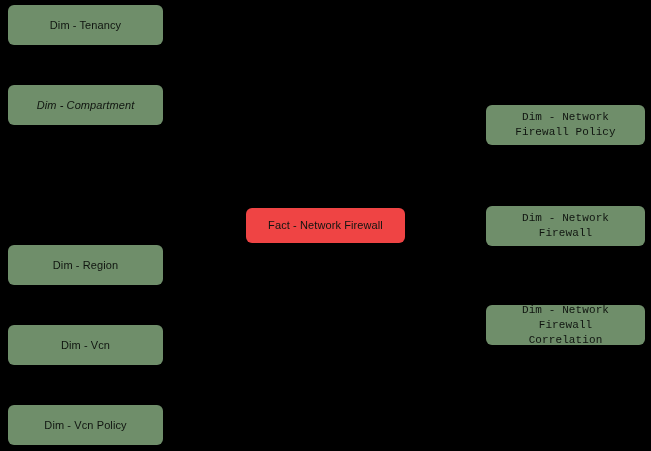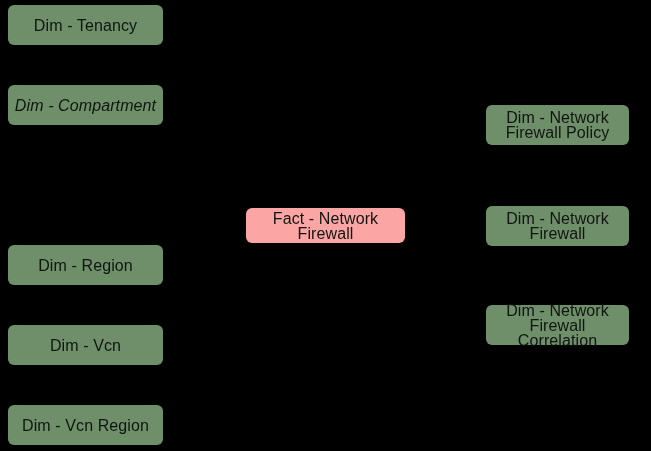--- a/index.html
+++ b/index.html
@@ -20,36 +20,36 @@
   }
   .node {
     position: absolute;
     box-sizing: border-box;
     border-radius: 6px;
     display: flex;
     align-items: center;
     justify-content: center;
     text-align: center;
     color: #101510;
-    font-size: 16px;
+    font-size: 11px;
     line-height: 15px;
     letter-spacing: 0.1px;
     padding: 2px 6px;
     white-space: pre-line;
     user-select: none;
   }
   .node.dim {
     background: #6F8E6A;
   }
   .node.fact {
-    background: #fca5a5;
+    background: #ef4444;
   }
   
   .col-left  { left: 8px;   width: 155px; height: 40px; }
-  .col-right { left: 486px; width: 143px; height: 40px; }
+  .col-right { left: 486px; width: 159px; height: 40px; font-family: Liberation Mono, monospace; }
   .center-fact { left: 246px; top: 208px; width: 159px; height: 35px; }
 
   .row-0 { top: 5px; }
   .row-1 { top: 85px; font-style: italic; }
   .row-2 { top: 165px; }
   .row-3 { top: 245px; }
   .row-4 { top: 325px; }
   .row-5 { top: 405px; }
 
   .r-row-0 { top: 105px; }
@@ -63,21 +63,21 @@
 
   <div class="node dim col-left row-0">Dim - Tenancy</div>
 
   <div class="node dim col-left row-1">Dim - Compartment</div>
 
 
   <div class="node dim col-left row-4">Dim - Vcn</div>
 
   <div class="node dim col-left row-3">Dim - Region</div>
 
-  <div class="node dim col-left row-5">Dim - Vcn Region</div>
+  <div class="node dim col-left row-5">Dim - Vcn Policy</div>
 
   <div class="node fact center-fact">Fact - Network Firewall</div>
 
   <div class="node dim col-right r-row-0">Dim - Network Firewall Policy</div>
 
   <div class="node dim col-right r-row-1">Dim - Network Firewall</div>
 
   <div class="node dim col-right r-row-2">Dim - Network Firewall
 Correlation</div>
 

